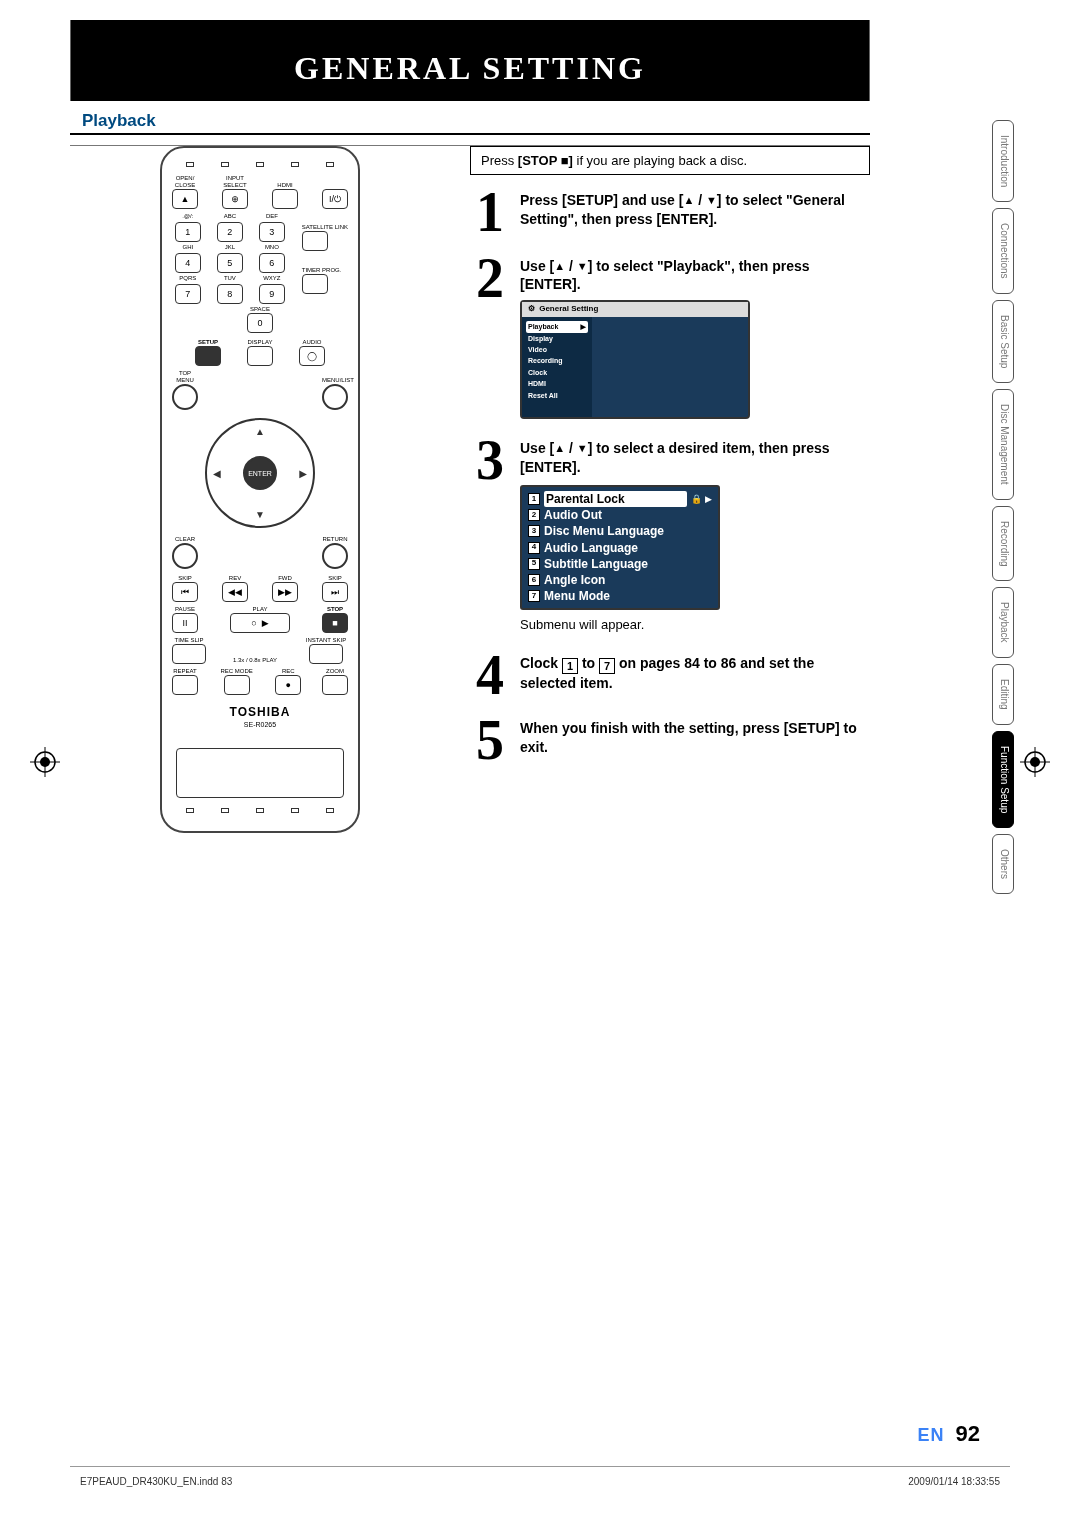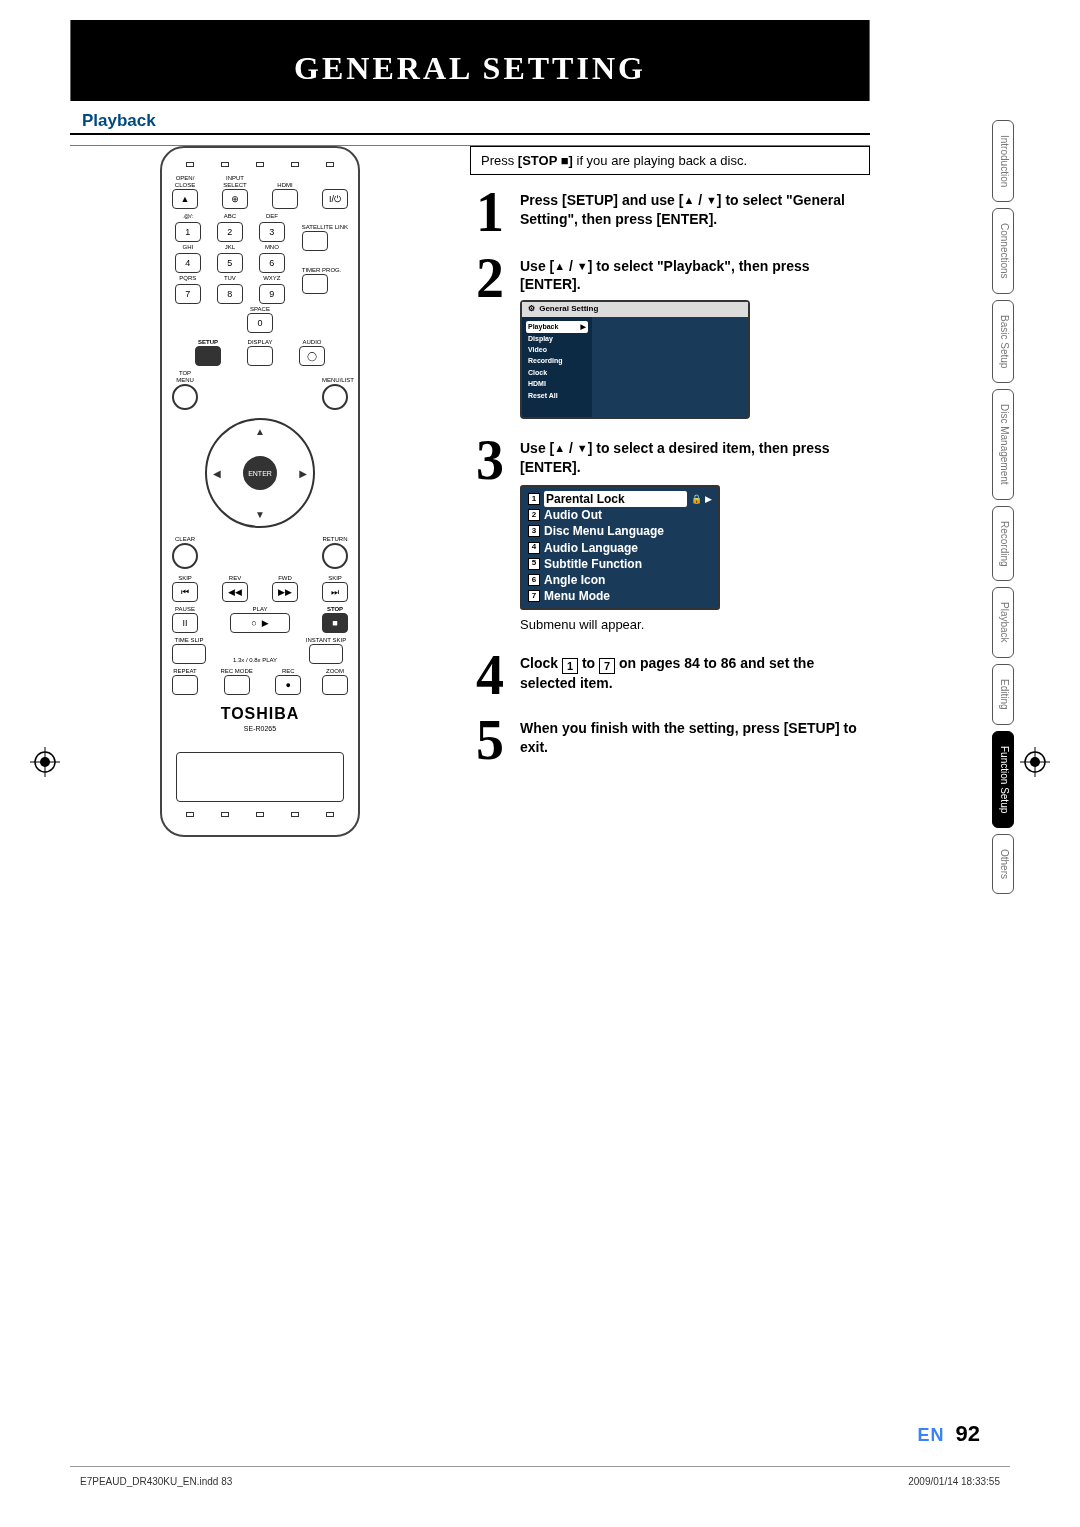--- a/index.html
+++ b/index.html
@@ -34,21 +34,21 @@
   .r-group .r-lbl { grid-column: auto; }
   .enter-pad { position: relative; width: 110px; height: 110px; margin: 8px auto; }
   .enter-pad .ring { position: absolute; inset: 0; border: 2px solid #333; border-radius: 50%; }
   .enter-pad .center { position: absolute; top: 38px; left: 38px; width: 34px; height: 34px; border: 2px solid #333; border-radius: 50%; background: #333; color: #fff; font-size: 7px; display:flex; align-items:center; justify-content:center; }
   .enter-pad .arr { position: absolute; font-size: 10px; color: #333; }
   .arr-u { top: 8px; left: 50%; transform: translateX(-50%); }
   .arr-d { bottom: 8px; left: 50%; transform: translateX(-50%); }
   .arr-l { left: 8px; top: 50%; transform: translateY(-50%); }
   .arr-r { right: 8px; top: 50%; transform: translateY(-50%); }
   .round-btn { width: 26px; height: 26px; border: 2px solid #333; border-radius: 50%; background: #fff; }
-  .brand { text-align: center; font-weight: bold; font-size: 16px; letter-spacing: 1px; margin-top: 10px; }
+  .brand { text-align: center; font-weight: bold; font-size: 12px; letter-spacing: 1px; margin-top: 10px; }
   .model { text-align: center; font-size: 7px; margin-top: 2px; margin-bottom: 20px; }
   .tall-placeholder { height: 50px; border: 1.5px solid #333; border-radius: 4px; margin: 6px 4px 10px 4px; }
 
   
   .info-box { border: 1px solid #000; padding: 6px 10px; font-size: 13px; margin-bottom: 14px; }
   .step { display: flex; gap: 10px; margin-bottom: 18px; }
   .step-num { font-size: 56px; font-weight: bold; font-family: "Times New Roman", serif; line-height: 0.85; width: 40px; text-align: center; flex-shrink: 0; }
   .step-body { flex: 1; font-size: 14px; line-height: 1.35; padding-top: 2px; }
   .step-body b { font-weight: bold; }
   .arrow-chip { display: inline-block; font-size: 11px; vertical-align: 1px; }
@@ -359,21 +359,21 @@
             <div class="sub-row">
                 <div class="sub-num">3</div>
                 <div class="sub-txt">Disc Menu Language</div>
               </div>
             <div class="sub-row">
                 <div class="sub-num">4</div>
                 <div class="sub-txt">Audio Language</div>
               </div>
             <div class="sub-row">
                 <div class="sub-num">5</div>
-                <div class="sub-txt">Subtitle Function</div>
+                <div class="sub-txt">Subtitle Language</div>
               </div>
             <div class="sub-row">
                 <div class="sub-num">6</div>
                 <div class="sub-txt">Angle Icon</div>
               </div>
             <div class="sub-row">
                 <div class="sub-num">7</div>
                 <div class="sub-txt">Menu Mode</div>
               </div>
           </div>

